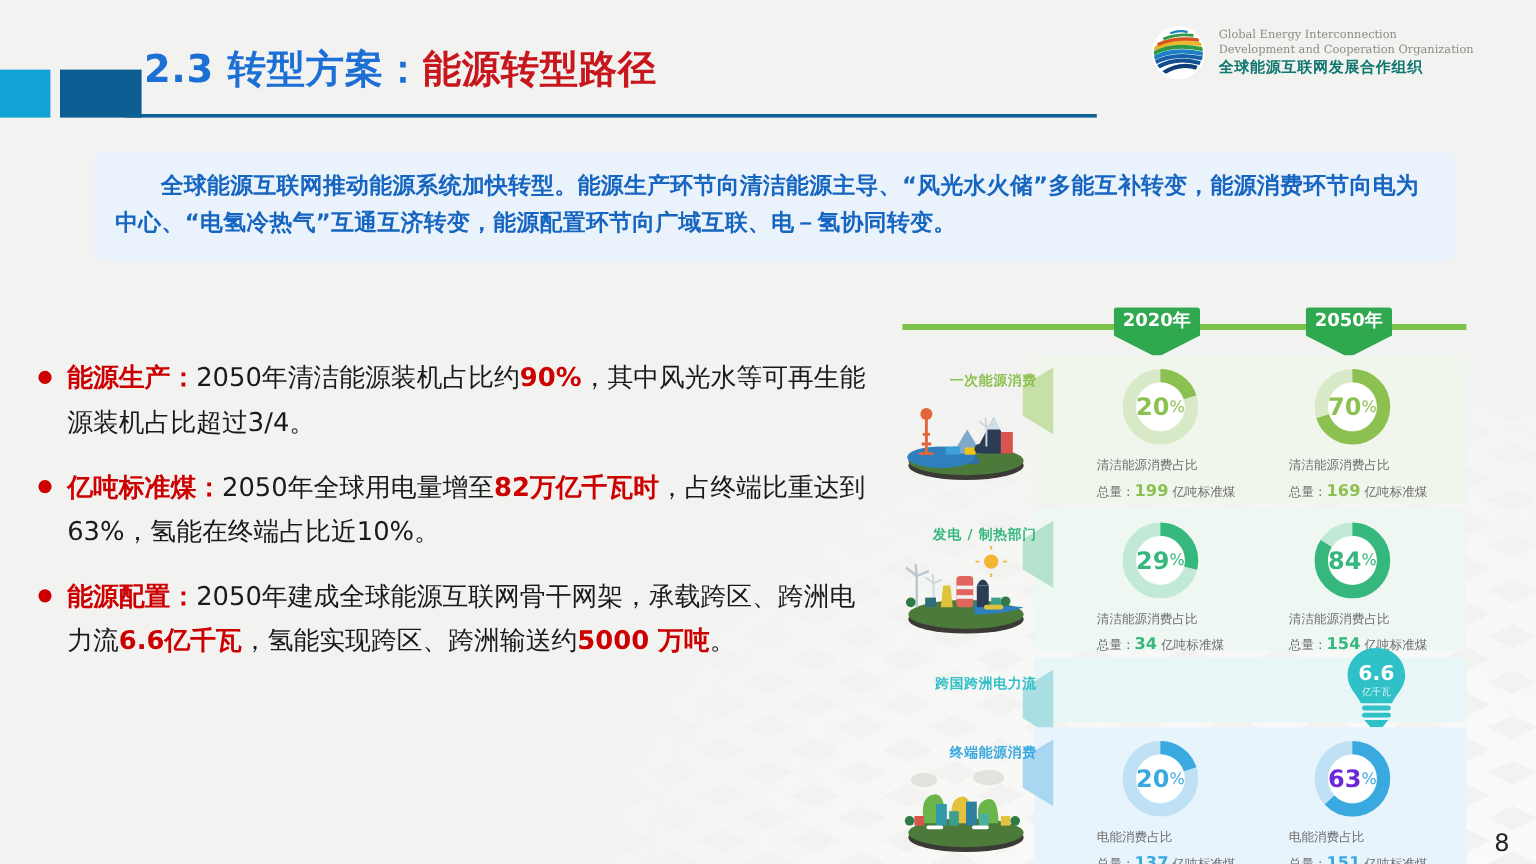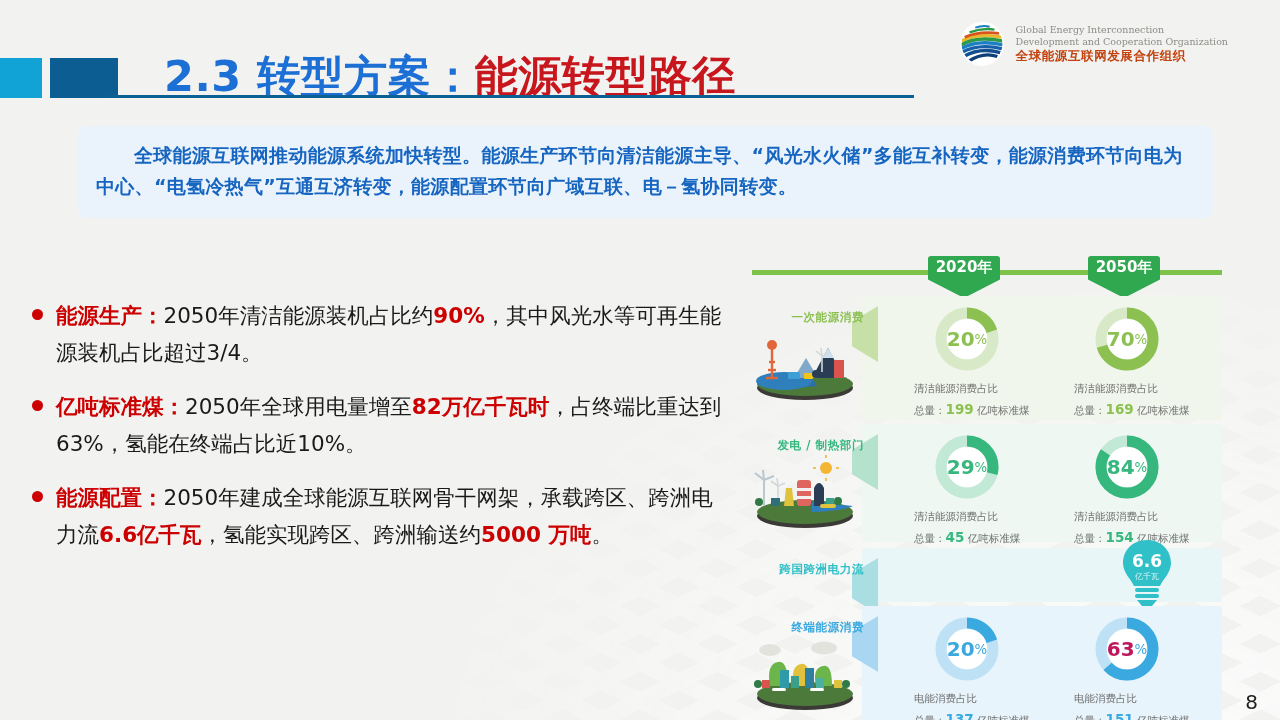--- a/index.html
+++ b/index.html
@@ -22,35 +22,34 @@
             mask-image:radial-gradient(ellipse 900px 620px at 88% 105%, rgba(0,0,0,.85) 0%, rgba(0,0,0,.45) 45%, rgba(0,0,0,0) 78%);
     opacity:.9;
     pointer-events:none;
   }
 
   
   .hdr{position:absolute;left:0;top:0;width:1280px;height:110px;}
   .sq-cyan{position:absolute;left:0;top:58px;width:42px;height:40px;background:#12a3d6;}
   .sq-navy{position:absolute;left:50px;top:58px;width:68px;height:40px;background:#0c5d92;}
   .title{
-    position:absolute;left:120px;top:48px;
-    font-size:43px;font-weight:bold;letter-spacing:.5px;
+    position:absolute;left:120px;top:36px;
+    font-size:32px;font-weight:bold;letter-spacing:.5px;
     white-space:nowrap;
-    margin-left:44px;
   }
   .title .t-blue{color:#1c6fd4;}
   .title .t-red{color:#c8161d;}
   .title-rule{position:absolute;left:104px;top:95px;width:810px;height:3px;background:#0c6194;}
 
   
   .logo-wrap{position:absolute;right:52px;top:20px;display:flex;align-items:center;gap:10px;}
   .logo-globe{width:48px;height:48px;flex:0 0 48px;}
   .logo-txt{line-height:1.18;}
   .logo-en{font-family:"DejaVu Serif","Liberation Serif",serif;font-size:9.5px;color:#8c8c88;white-space:nowrap;}
-  .logo-cn{font-size:12.5px;font-weight:bold;color:#c2410c;letter-spacing:.6px;white-space:nowrap;margin-top:2px;}
+  .logo-cn{font-size:12.5px;font-weight:bold;color:#0f766e;letter-spacing:.6px;white-space:nowrap;margin-top:2px;}
 
   
   .callout{
     position:absolute;left:78px;top:126px;width:1135px;
     background:#eaf3fb;border-radius:8px;
     padding:14px 18px 16px 18px;
     box-sizing:border-box;
   }
   .callout p{
     margin:0;color:#1665c0;font-size:19px;font-weight:bold;
@@ -281,21 +280,21 @@
     </svg></div>
       <div class="donut" style="left: 182px; top: 10px;"><svg viewBox="0 0 66 66" width="66" height="66">
     <circle cx="33" cy="33" r="26" fill="none" stroke="#35b77d3d" stroke-width="11"></circle>
     <circle cx="33" cy="33" r="26" fill="none" stroke="#35b77d" stroke-width="11" stroke-dasharray="47.37521721613408 115.98760077053518" transform="rotate(-90 33 33)"></circle>
   </svg><div class="hole">
          <span class="pct" style="color:#35b77d">29</span>
           <sup style="color:#35b77d">%</sup>
        </div></div>
       <div class="caption" style="left: 162px; top: 84px;">
         <div>清洁能源消费占比</div>
-       <div><span>总量：</span><span class="num" style="color:#35b77d">45</span> <span>亿吨标准煤</span></div>
+       <div><span>总量：</span><span class="num" style="color:#35b77d">34</span> <span>亿吨标准煤</span></div>
       </div>
       <div class="donut" style="left: 342px; top: 10px;"><svg viewBox="0 0 66 66" width="66" height="66">
     <circle cx="33" cy="33" r="26" fill="none" stroke="#35b77d3d" stroke-width="11"></circle>
     <circle cx="33" cy="33" r="26" fill="none" stroke="#35b77d" stroke-width="11" stroke-dasharray="137.22476710880218 26.138050877867073" transform="rotate(-90 33 33)"></circle>
   </svg><div class="hole">
          <span class="pct" style="color:#35b77d">84</span>
           <sup style="color:#35b77d">%</sup>
        </div></div>
       <div class="caption" style="left: 322px; top: 84px;">
         <div>清洁能源消费占比</div>
@@ -346,21 +345,21 @@
           <sup style="color:#3aa9e0">%</sup>
        </div></div>
       <div class="caption" style="left: 162px; top: 84px;">
         <div>电能消费占比</div>
        <div><span>总量：</span><span class="num" style="color:#3aa9e0">137</span> <span>亿吨标准煤</span></div>
       </div>
       <div class="donut" style="left: 342px; top: 10px;"><svg viewBox="0 0 66 66" width="66" height="66">
     <circle cx="33" cy="33" r="26" fill="none" stroke="#3aa9e03d" stroke-width="11"></circle>
     <circle cx="33" cy="33" r="26" fill="none" stroke="#3aa9e0" stroke-width="11" stroke-dasharray="102.91857533160163 60.444242655067626" transform="rotate(-90 33 33)"></circle>
   </svg><div class="hole">
-         <span class="pct" style="color:#be185d">63</span>
+         <span class="pct" style="color:#6d28d9">63</span>
           <sup style="color:#3aa9e0">%</sup>
        </div></div>
       <div class="caption" style="left: 322px; top: 84px;">
         <div>电能消费占比</div>
        <div><span>总量：</span><span class="num" style="color:#3aa9e0">151</span> <span>亿吨标准煤</span></div>
       </div>
     </div>
 </div>
 
 <div class="pageno">8</div>

